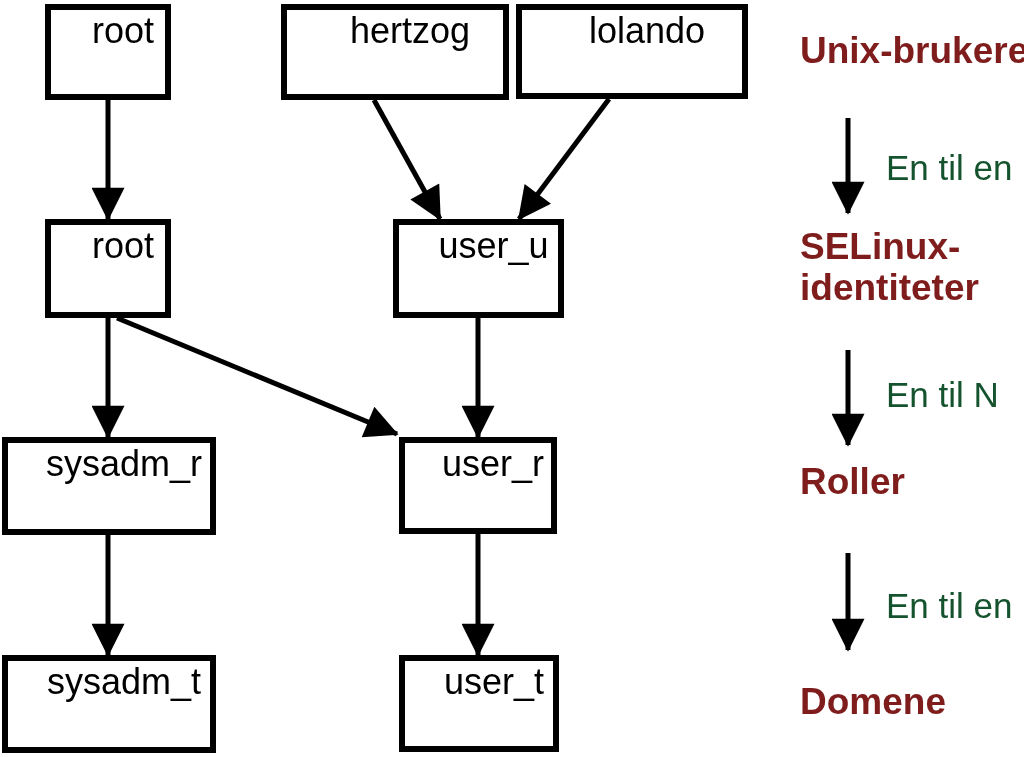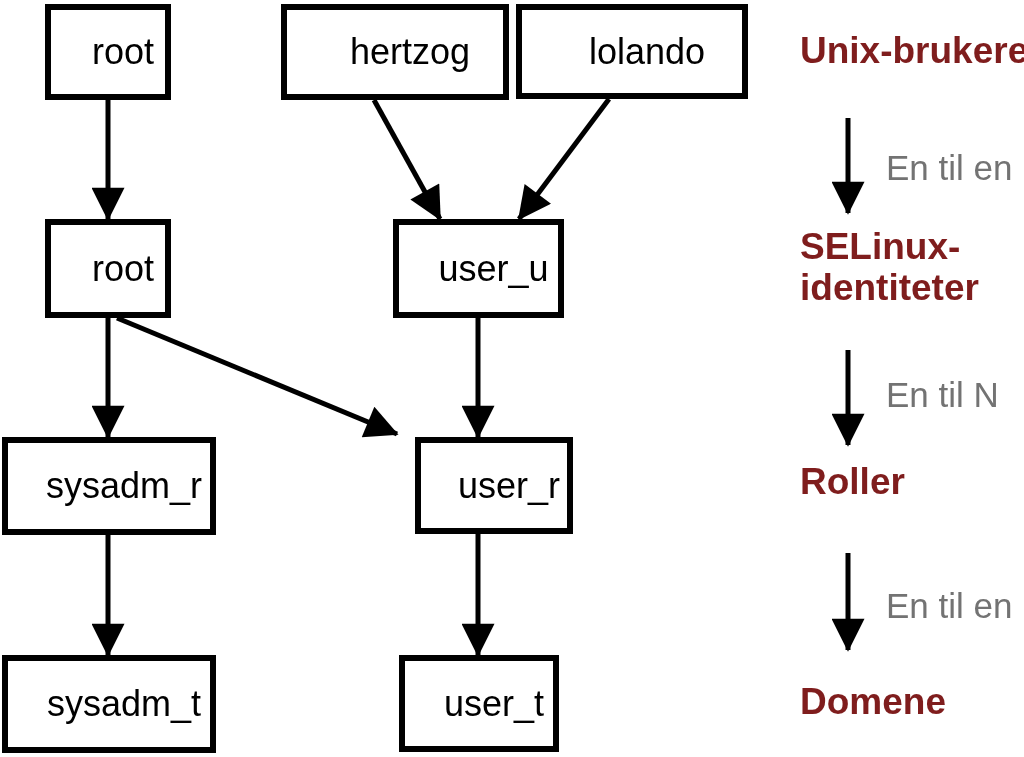--- a/index.html
+++ b/index.html
@@ -25,41 +25,40 @@
   .arrow-layer line {
     stroke: #000000;
     stroke-width: 5;
   }
   .node {
     position: absolute;
     box-sizing: border-box;
     background: #ffffff;
     border: 6px solid #000000;
     display: flex;
-    align-items: center;
     justify-content: center;
     font-size: 36px;
     color: #000000;
     white-space: nowrap;
     padding-left: 30px;
   }
   .legend-heading {
     position: absolute;
     font-size: 37px;
     font-weight: bold;
     color: #7f1d1d;
     line-height: 41px;
     white-space: nowrap;
     margin-left: 12px;
   }
   .legend-mapping {
     position: absolute;
     font-size: 35px;
     font-weight: normal;
-    color: #737373;
+    color: #14532d;
     white-space: nowrap;
   }
 </style>
 </head>
 <body>
 
 <div class="canvas">
 
   <svg class="arrow-layer" width="1024" height="757" viewBox="0 0 1024 757" xmlns="http://www.w3.org/2000/svg">
     <defs>
@@ -95,21 +94,21 @@
   <div class="node" style="left:45px; top:219px; width:126px; height:99px">
     <span>root</span>
   </div>
   <div class="node" style="left:393px; top:219px; width:171px; height:99px">
     <span>user_u</span>
   </div>
 
   <div class="node" style="left:2px; top:437px; width:214px; height:98px">
     <span>sysadm_r</span>
   </div>
-  <div class="node" style="left:415px; top:437px; width:158px; height:97px">
+  <div class="node" style="left:399px; top:437px; width:158px; height:97px">
     <span>user_r</span>
   </div>
 
   <div class="node" style="left:2px; top:655px; width:214px; height:98px">
     <span>sysadm_t</span>
   </div>
   <div class="node" style="left:399px; top:655px; width:160px; height:97px">
     <span>user_t</span>
   </div>
 

